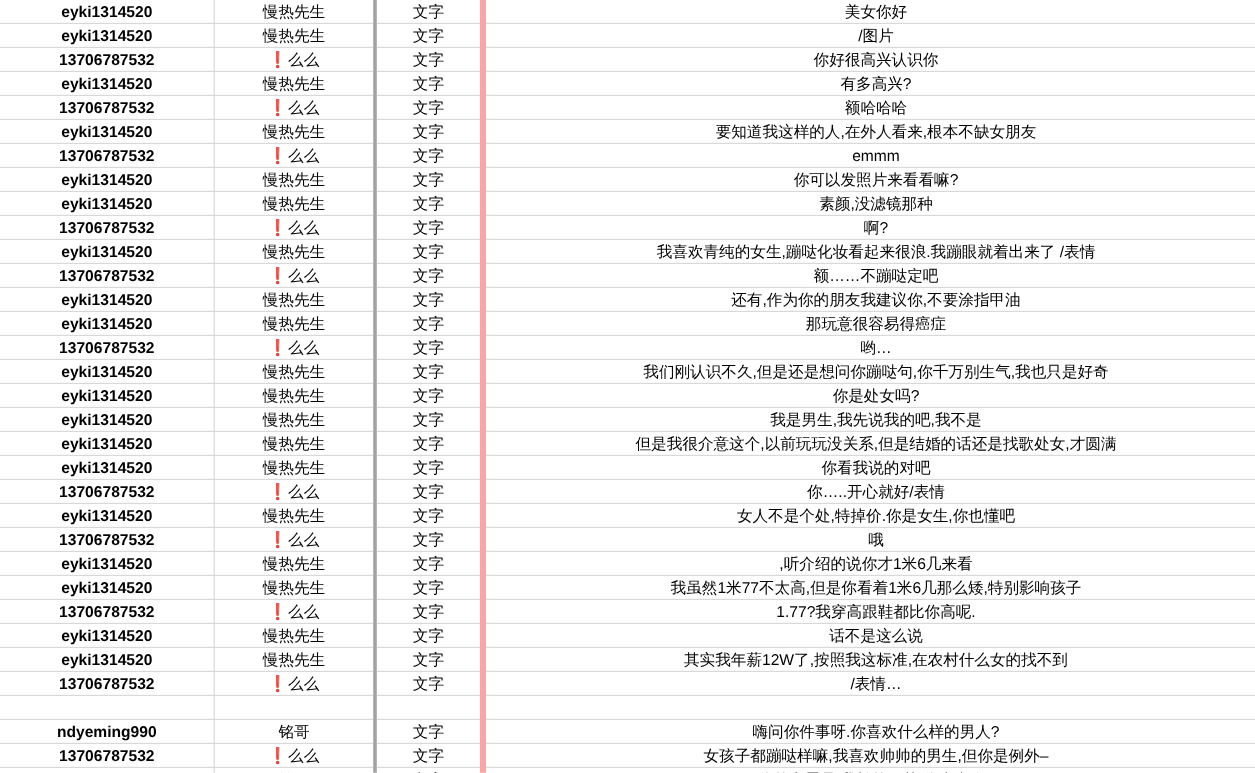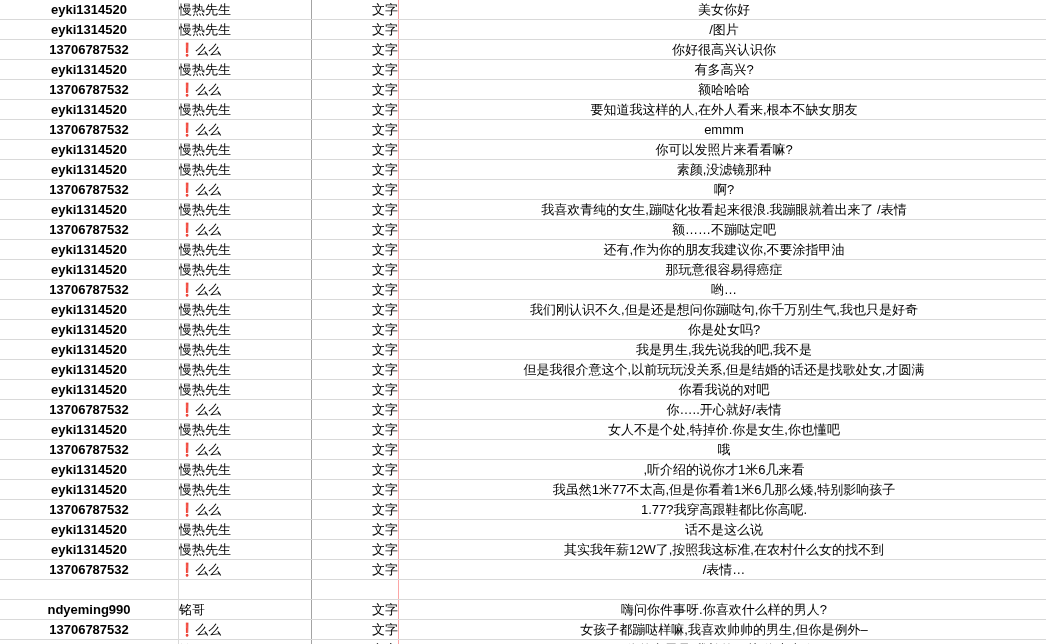--- a/index.html
+++ b/index.html
@@ -22,22 +22,22 @@
   }
   .sheet td {
     height: 19px;
     line-height: 19px;
     padding: 0;
     border-bottom: 1px solid #d9d9d9;
     overflow: hidden;
     white-space: nowrap;
   }
   .col-a { width: 178px; text-align: center; border-right: 1px solid #d9d9d9; font-weight: bold; }
-  .col-b { width: 132px; border-right: 1px solid #a3a3a3; }
-  .col-c { width: 86px; text-align: right; padding-left: 8px; border-right: 1px solid #fca5a5; }
+  .col-b { width: 132px; text-align: center; border-right: 3px solid #a3a3a3; }
+  .col-c { width: 86px; text-align: center; padding-left: 8px; border-right: 5px solid #fca5a5; }
   .col-d { width: 650px; text-align: center; padding-right: 4px; }
   tr.blank td { border-bottom: 1px solid #d9d9d9; }
   tr.blank td.col-a, tr.blank td.col-b, tr.blank td.col-c, tr.blank td.col-d { }
 </style>
 </head>
 <body>
 
 <table class="sheet">
   <tbody>
       <tr>

